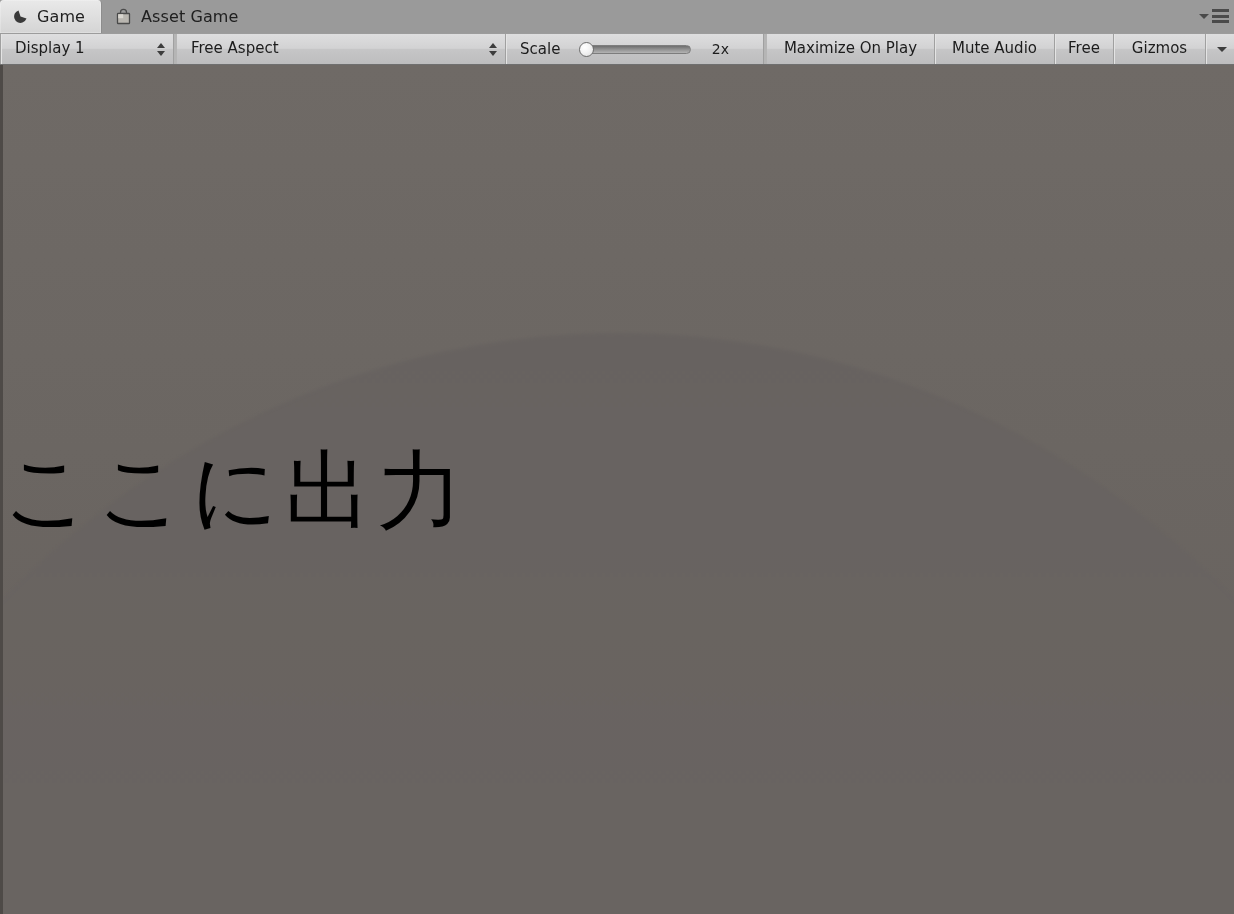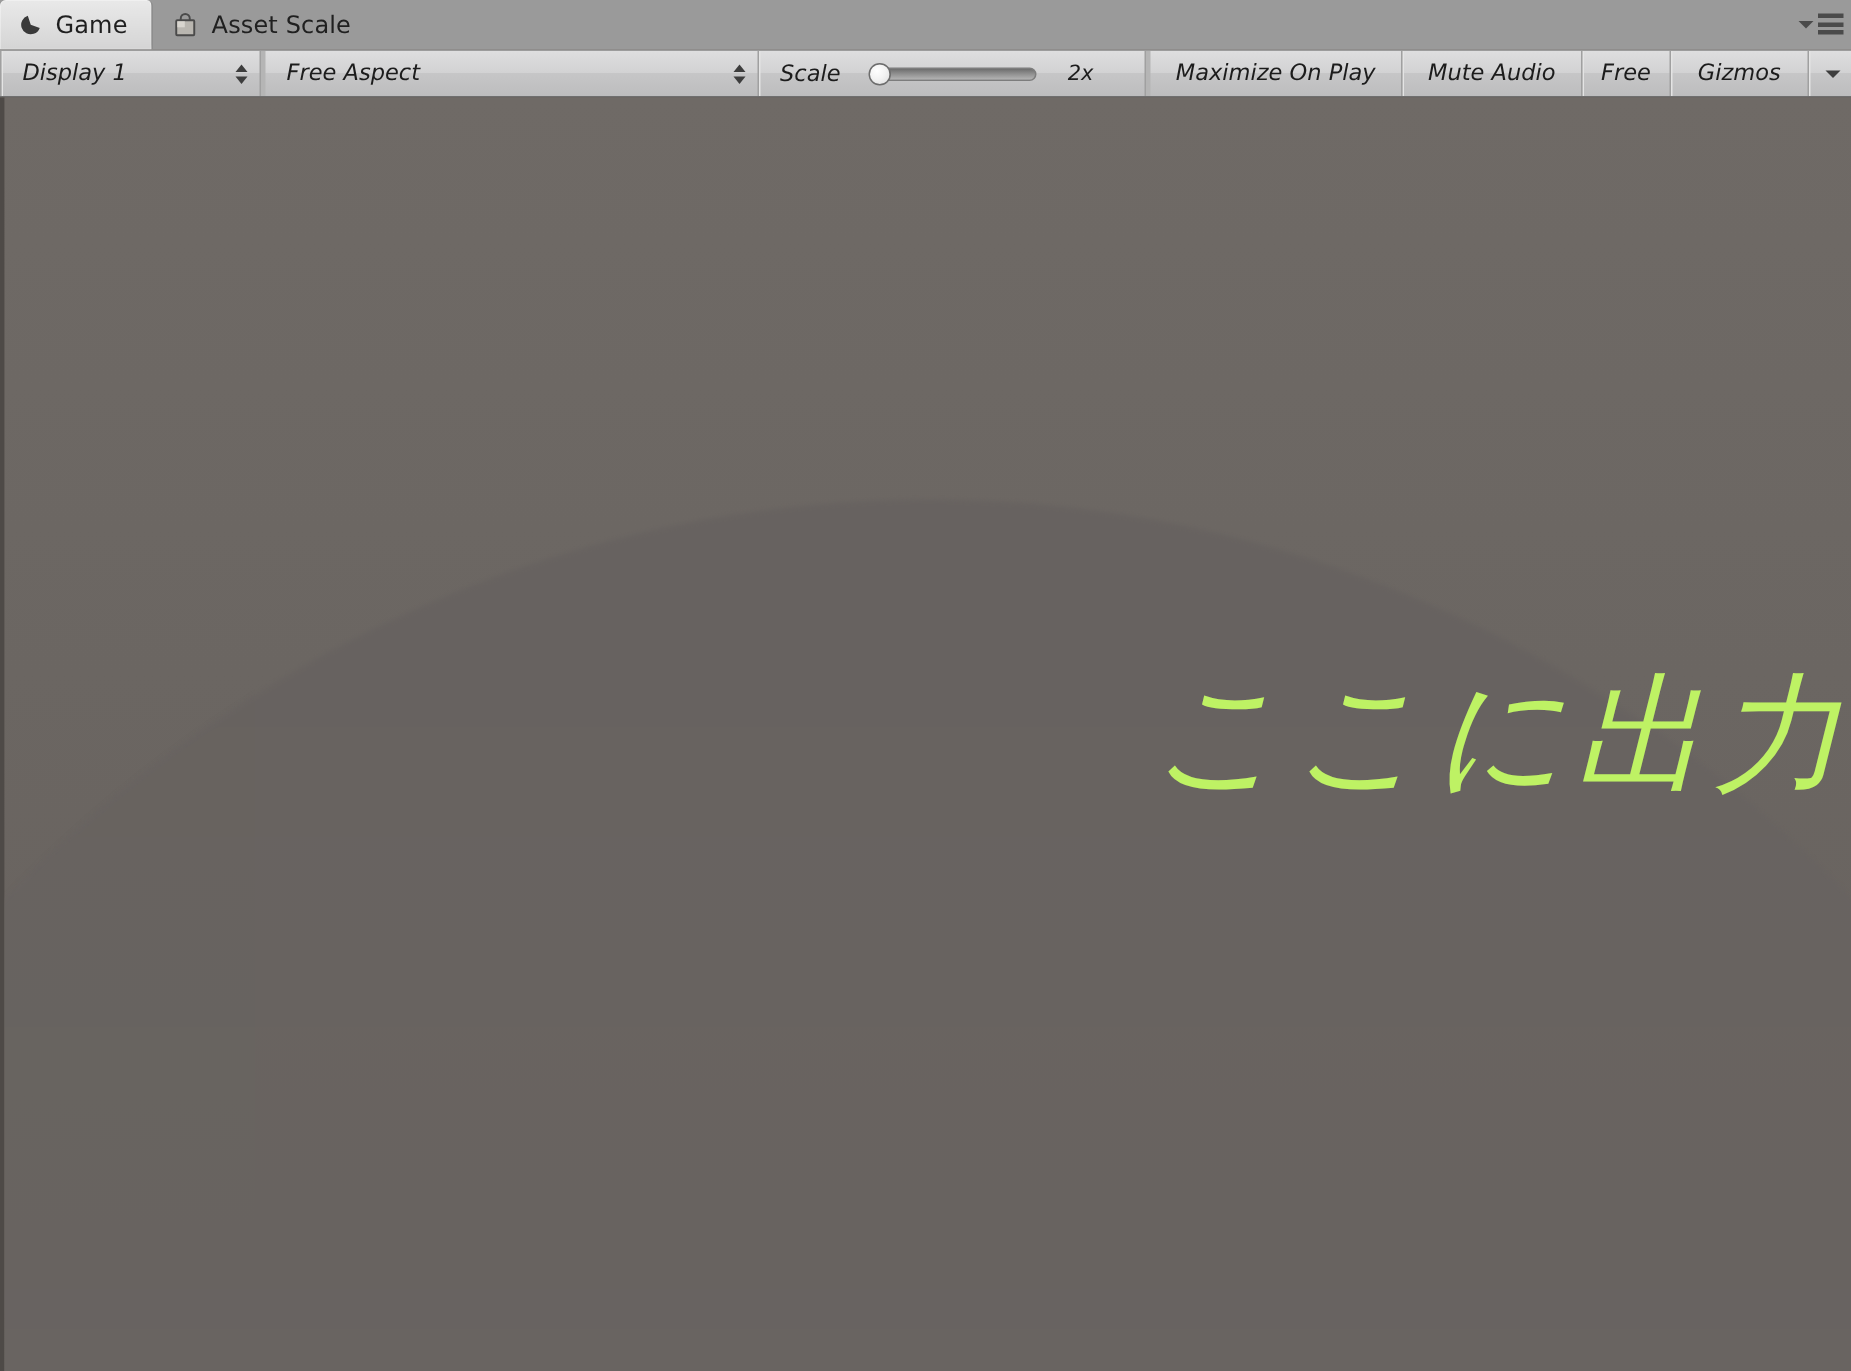--- a/index.html
+++ b/index.html
@@ -131,21 +131,20 @@
     box-shadow: 1px 0 0 #e4e4e4;
     flex: 0 0 auto;
   }
   .tb-item {
     display: flex;
     align-items: center;
     box-sizing: border-box;
     white-space: nowrap;
     cursor: default;
     flex: 0 0 auto;
-    font-style: italic;
   }
   .tb-popup {
     justify-content: space-between;
     padding: 0 7px 0 14px;
   }
   .tb-btn {
     justify-content: center;
     padding: 0 14px;
   }
   .tb-popup .lbl, .tb-btn .lbl {
@@ -260,31 +259,30 @@
     border-radius: 50% 50% 0 0 / 62% 62% 0 0;
     background: linear-gradient(to bottom, #676260 0%, #6a6562 40%, #6c6663 100%);
     filter: blur(1.5px);
     opacity: 0.85;
   }
   .gv-text {
     position: absolute;
     left: 0;
     top: 0;
     width: 100%;
-    text-align: right;
+    text-align: left;
     font-family: "DejaVu Sans", "Liberation Sans", sans-serif;
     font-size: 86px;
     line-height: 1;
     letter-spacing: 6px;
     font-weight: 400;
-    color: #bef264;
+    color: #000000;
     transform: translateY(382px);
     white-space: nowrap;
     user-select: none;
-    font-style: italic;
   }
 </style>
 </head>
 <body>
 
 <div id="root">
 
   <div class="tabbar">
     <div class="tabs">
 
@@ -298,21 +296,21 @@
       </div>
 
       <div class="tab inactive">
         <span class="icon-assetstore">
           <svg viewBox="0 0 17 17" width="17" height="17" aria-hidden="true">
             <rect x="2.5" y="5.5" width="12" height="10" rx="0.6" fill="#b9b6b0" stroke="#4a4a4a" stroke-width="1.3"></rect>
             <path d="M5.5 6V4.3a3 3 0 0 1 6 0V6" fill="none" stroke="#4a4a4a" stroke-width="1.3"></path>
             <rect x="3.2" y="6.2" width="5" height="4" fill="#d8d5cf"></rect>
           </svg>
         </span>
-        <span class="tab-label">Asset Scale</span>
+        <span class="tab-label">Asset Game</span>
       </div>
 
     </div>
 
     <div class="panel-menu">
       <span class="pm-tri"></span>
       <span class="pm-lines">
           <i></i>
           <i></i>
           <i></i>

